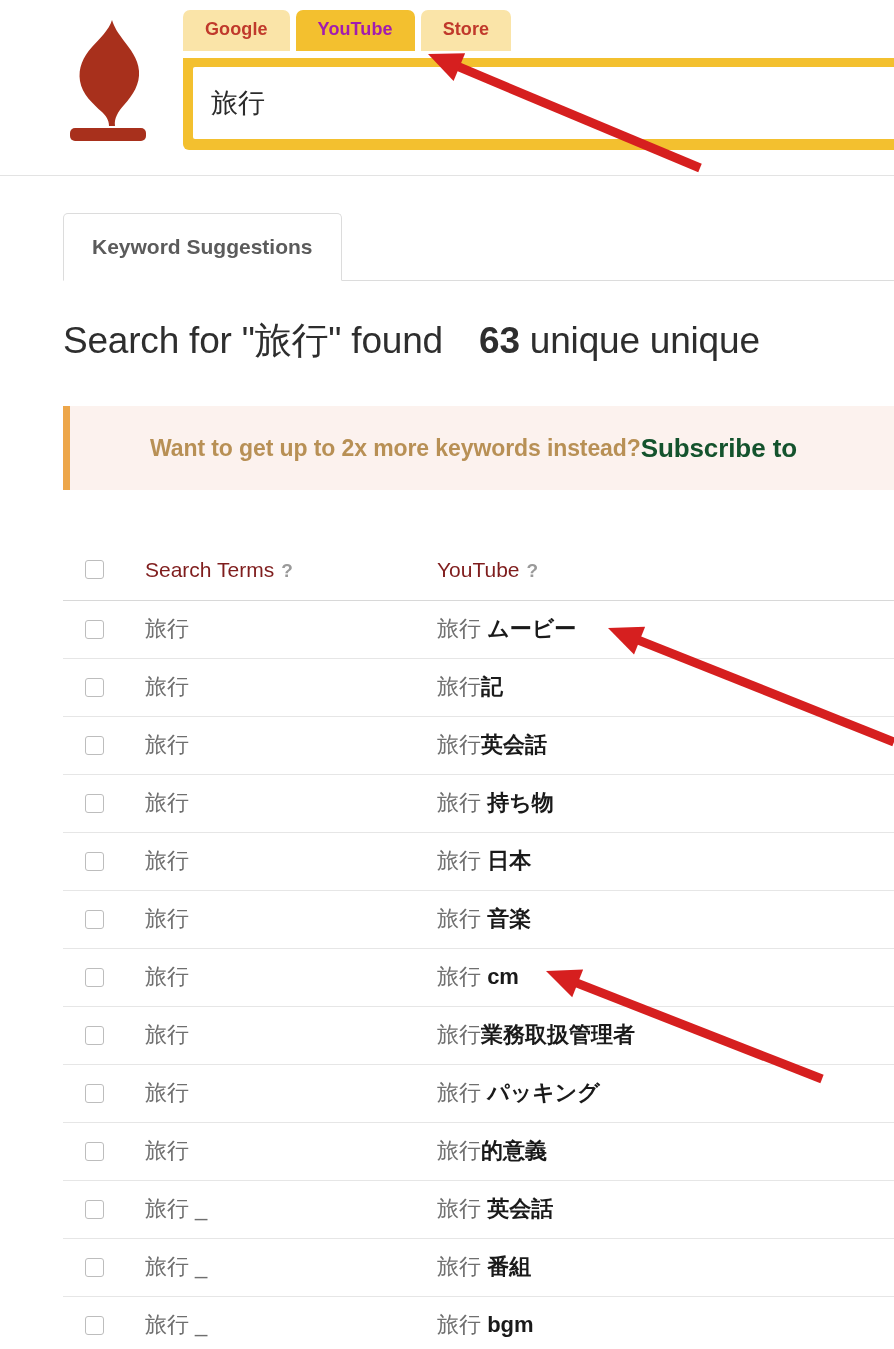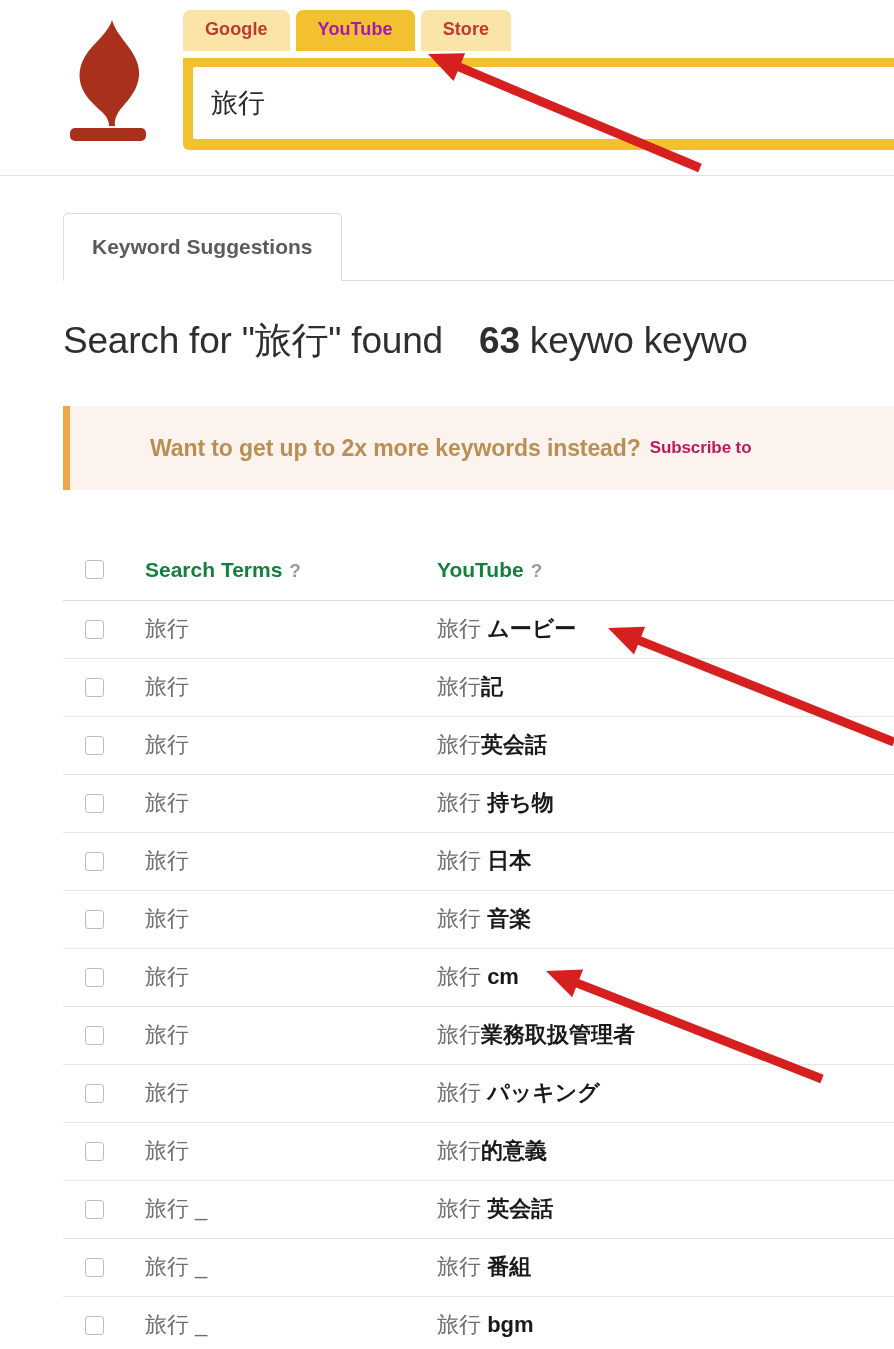--- a/index.html
+++ b/index.html
@@ -152,24 +152,23 @@
     white-space: nowrap;
   }
   .banner-text {
     font-size: 23px;
     font-weight: bold;
     color: #b89055;
     letter-spacing: -.1px;
     margin-left: 33px;
   }
   .banner-link {
-    font-size: 17px;
-    font-weight: bold;
-    color: #be185d;
-    margin-left: 9px;
+    font-size: 26px;
+    font-weight: bold;
+    color: #14532d;
     cursor: pointer;
     letter-spacing: -.1px;
   }
 
   
   .kw-table {
     position: absolute;
     left: 63px;
     top: 540px;
     width: 880px;
@@ -195,22 +194,22 @@
     height: 19px;
     border: 1px solid #bdbdbd;
     border-radius: 3px;
     background: #fff;
     cursor: pointer;
     vertical-align: middle;
   }
 
   .th-label {
     font-size: 21px;
-    font-weight: bold;
-    color: #15803d;
+    font-weight: normal;
+    color: #7f1d1d;
   }
   .th-help {
     font-size: 19px;
     font-weight: bold;
     color: #9a9a9a;
     margin-left: 7px;
     cursor: pointer;
   }
 
   .term-cell {
@@ -273,21 +272,21 @@
       <input class="search-input" type="text" value="旅行" style="">
     </div>
   </div>
 
   <div class="subtab-row">
     <div class="subtab-underline"></div>
     <div class="subtab">Keyword Suggestions</div>
   </div>
 
   <div class="result-heading">
-    <span>Search for "</span><span>旅行</span><span>" found </span><b>63</b><span> keywo keywo</span>
+    <span>Search for "</span><span>旅行</span><span>" found </span><b>63</b><span> unique unique</span>
   </div>
 
   <div class="banner">
     <span class="banner-text">Want to get up to 2x more keywords instead?</span>
     <span class="banner-link">Subscribe to</span>
   </div>
 
   <table class="kw-table">
     <thead>
       <tr>

